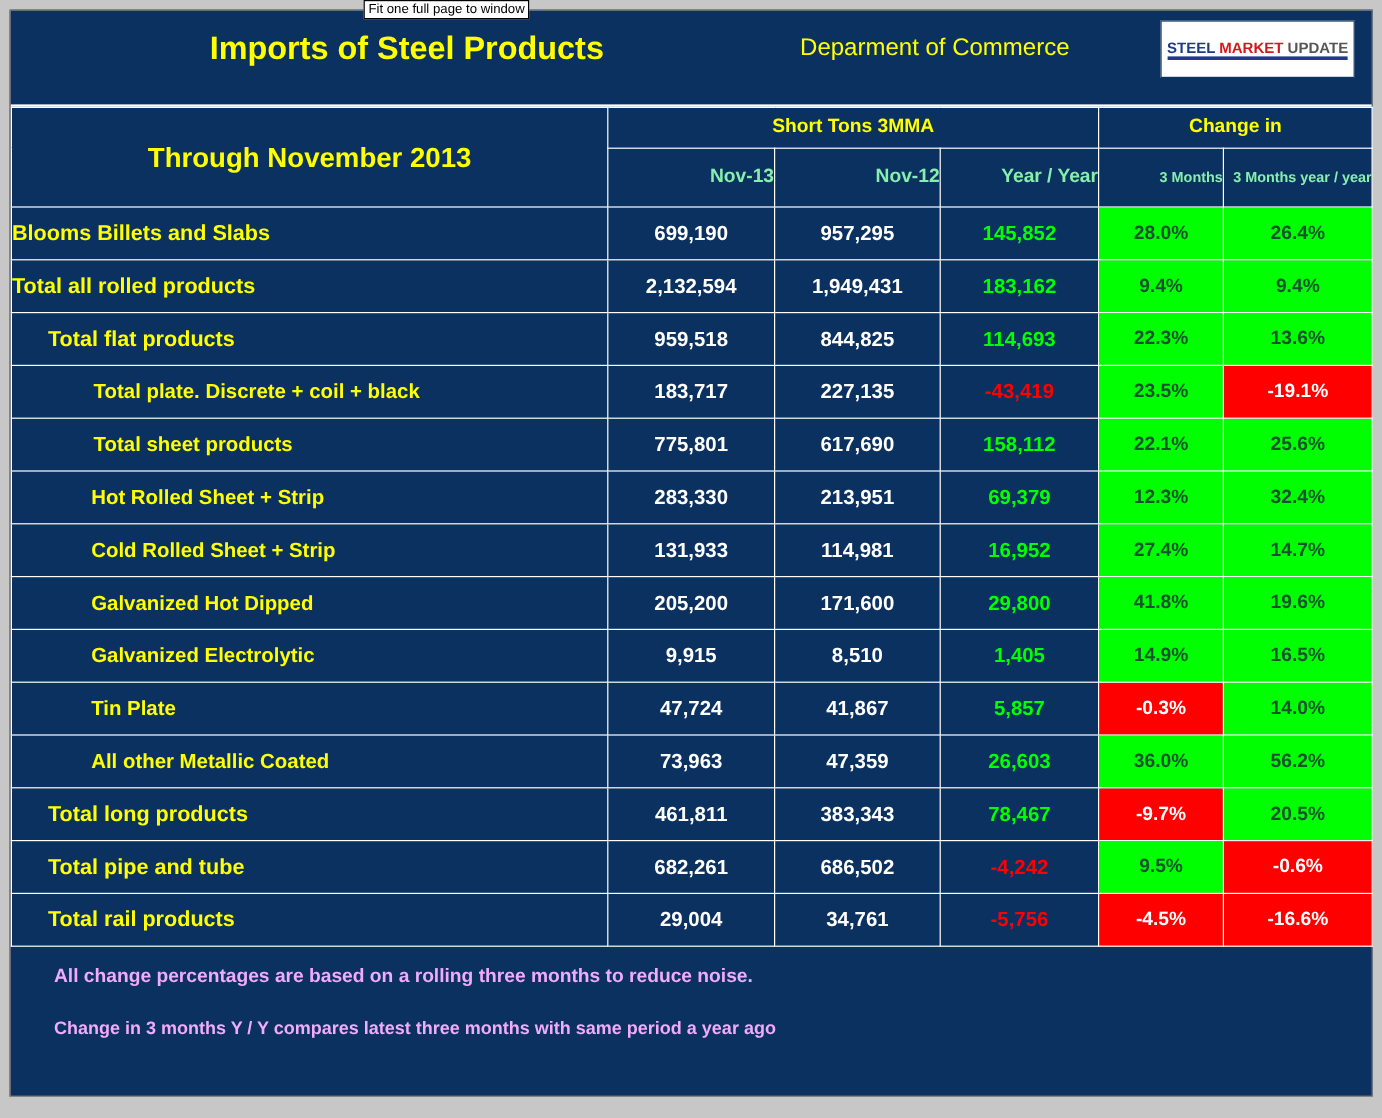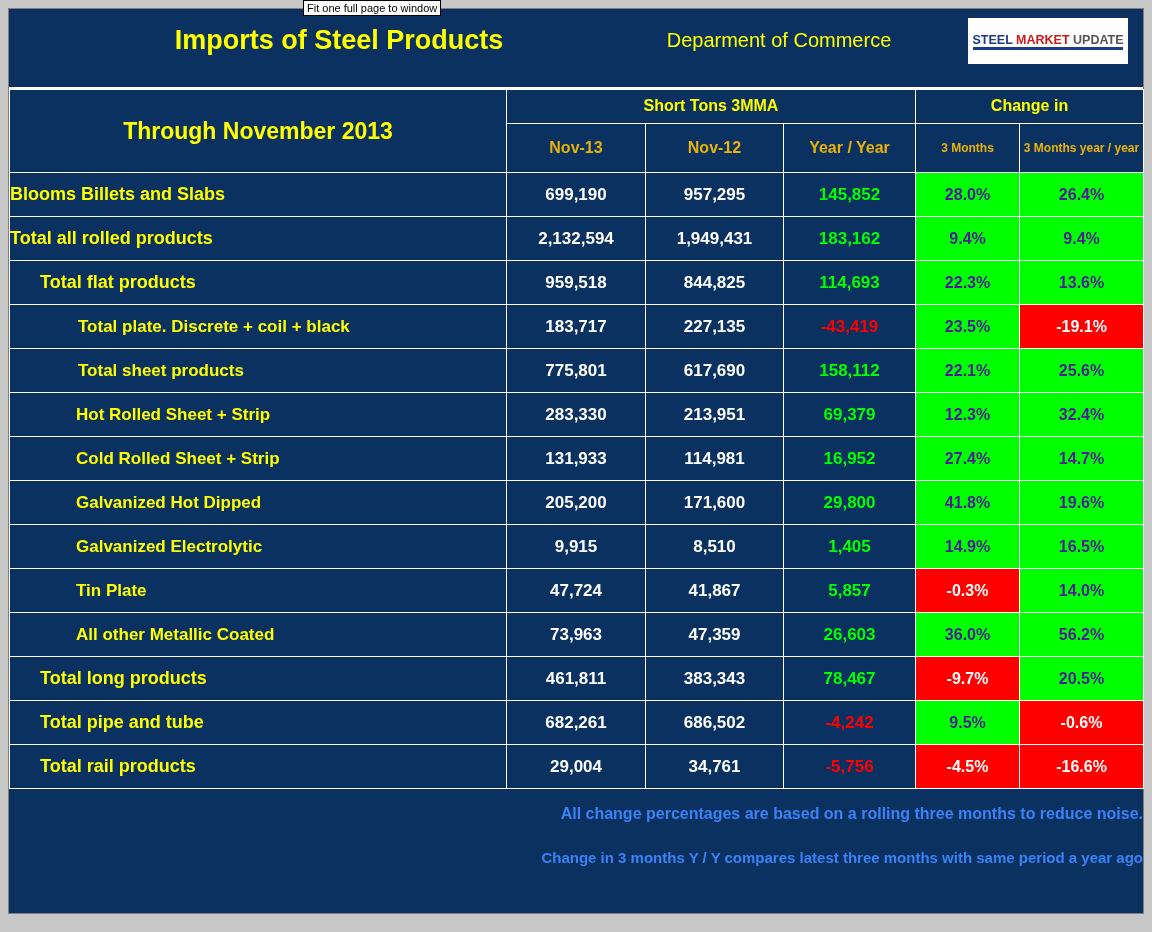--- a/index.html
+++ b/index.html
@@ -109,23 +109,23 @@
     vertical-align: middle;
     height: 83px;
   }
   .hdr-top {
     color: #ffff00;
     font-size: 16px;
     text-align: center;
     height: 33px;
   }
   .hdr-sub {
-    color: #eab308;
+    color: #86efac;
     font-size: 16px;
-    text-align: center;
+    text-align: right;
     height: 48px;
     vertical-align: middle;
   }
   .hdr-sub.small {
     font-size: 12px;
   }
 
   
   tr.data-row td {
     height: 44px;
@@ -147,28 +147,29 @@
   td.yoy {
     font-size: 17px;
     text-align: center;
   }
   td.pct {
     font-size: 16px;
     text-align: center;
   }
   .pos { color: #00ff00; }
   .neg { color: #ff0000; }
-  .green-cell { background: #00ff00; color: #4c1d95; }
+  .green-cell { background: #00ff00; color: #14532d; }
   .red-cell { background: #ff0000; color: #ffffff; }
 
   
   #notes {
-    color: #3b82f6;
-    text-align: right;
+    color: #f0abfc;
+    text-align: left;
     padding-top: 16px;
+    margin-left: 36px;
   }
   #notes .n1 {
     font-size: 16px;
     font-weight: bold;
     margin-bottom: 22px;
   }
   #notes .n2, #notes .n3 {
     font-size: 15px;
     font-weight: bold;
     line-height: 26px;

